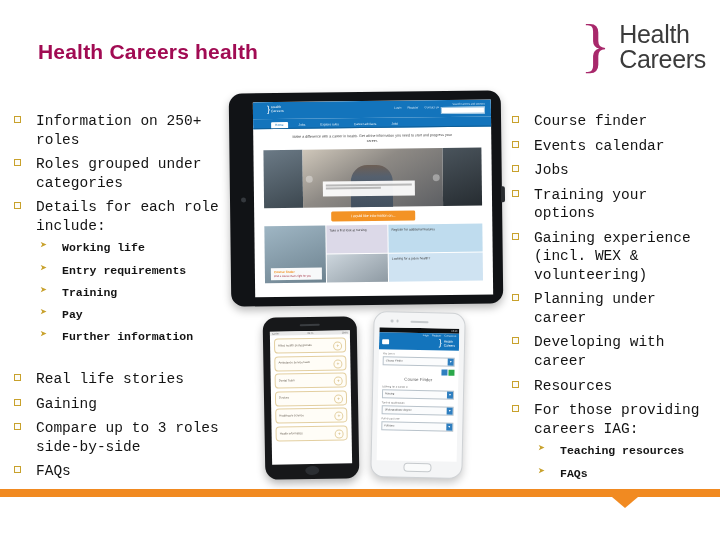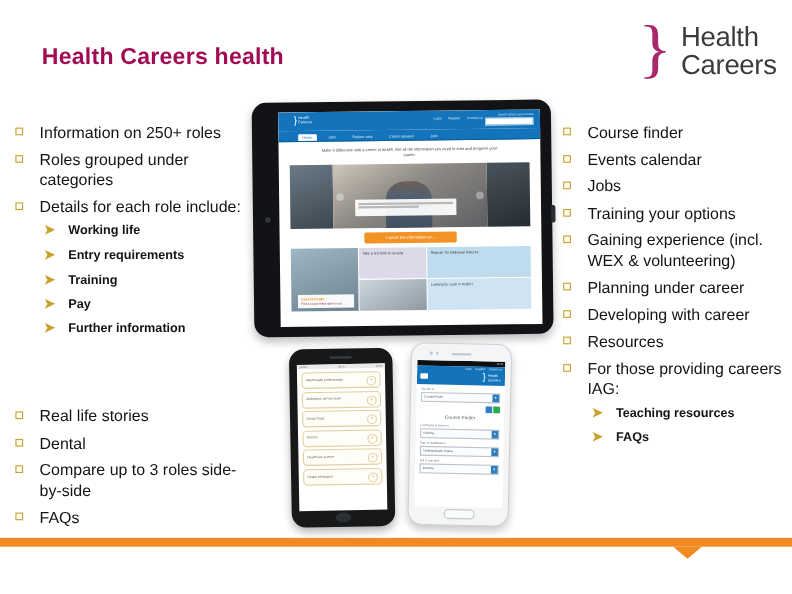--- a/index.html
+++ b/index.html
@@ -56,20 +56,21 @@
   .logo-words span {
     font-size: 25px;
     color: #3b3b3b;
     font-weight: 400;
     letter-spacing: -0.3px;
   }
 
   
   .col {
     position: absolute;
+    font-family: Liberation Mono, monospace;
   }
   .col-left  { left: 10px;  top: 112px; width: 215px; }
   .col-left2 { left: 10px;  top: 370px; width: 215px; }
   .col-right { left: 508px; top: 112px; width: 208px; }
 
   ul.blist {
     list-style: none;
     margin: 0;
     padding: 0;
   }
@@ -656,21 +657,21 @@
 </div>
 
 <div class="col col-left2">
   <ul class="blist">
     <li>
       <span class="sq"></span>
       <span>Real life stories</span>
     </li>
     <li>
       <span class="sq"></span>
-      <span>Dental</span>
+      <span>Gaining</span>
     </li>
     <li>
       <span class="sq"></span>
       <span>Compare up to 3 roles side-by-side</span>
     </li>
     <li>
       <span class="sq"></span>
       <span>FAQs</span>
     </li>
   </ul>

